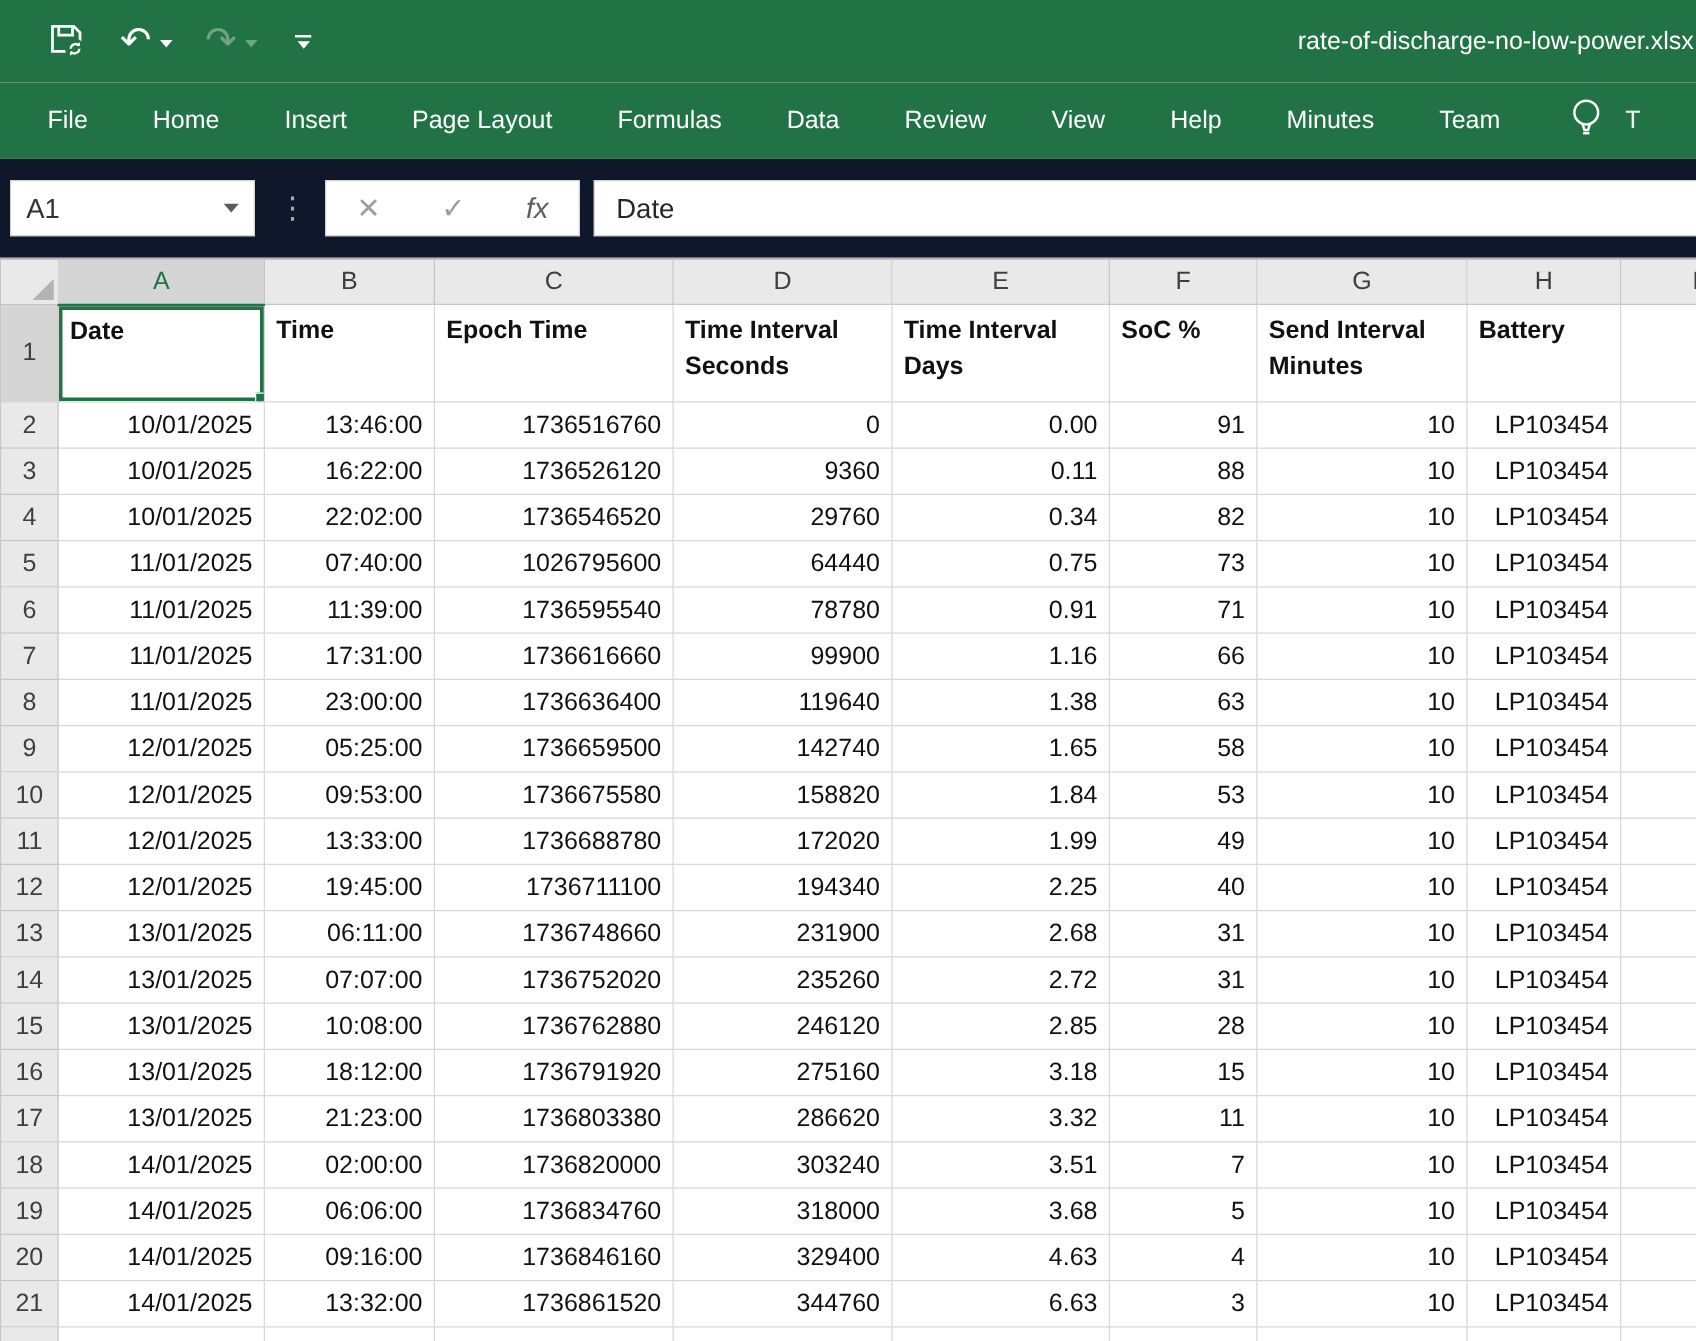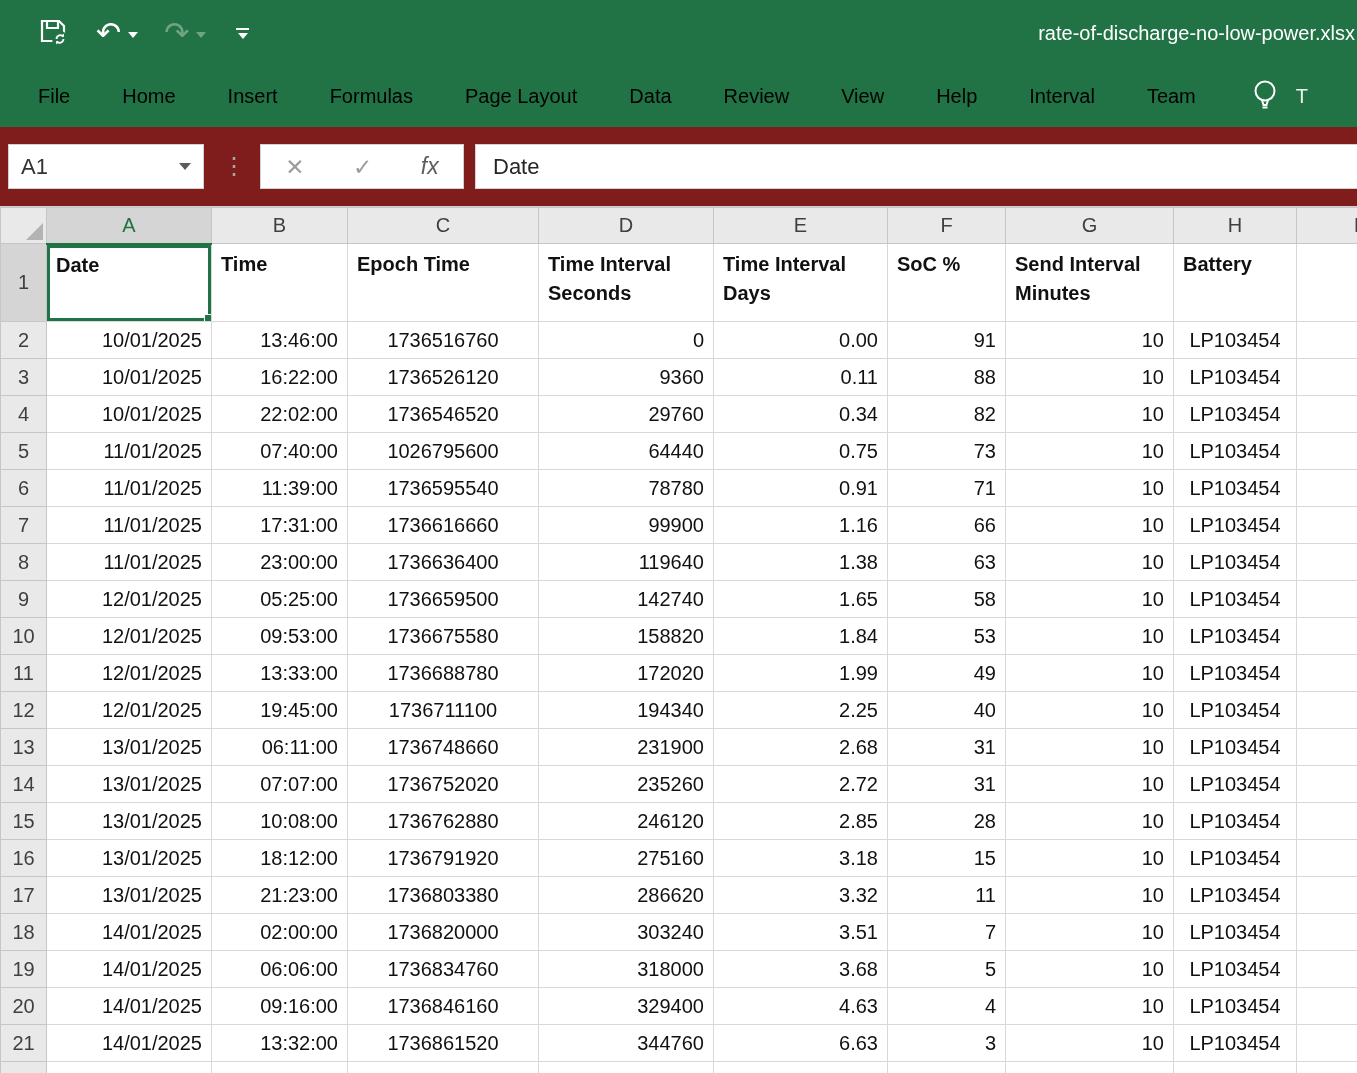--- a/index.html
+++ b/index.html
@@ -41,30 +41,30 @@
     color: #ffffff; font-size: 20px; white-space: nowrap;
   }
 
   
   .menubar {
     height: 61px; background: #217346;
     display: flex; align-items: center;
     padding-left: 12px; overflow: hidden;
   }
   .tab {
-    color: #000000; font-size: 20px; padding: 0 26px;
+    color: #ffffff; font-size: 20px; padding: 0 26px;
     height: 100%; display: flex; align-items: center; cursor: default;
     white-space: nowrap;
   }
   .bulb-wrap { margin-left: 28px; display: flex; align-items: center; flex: 0 0 auto; }
   .tellme-partial { color: #ecf4ef; font-size: 20px; margin-left: 16px; white-space: nowrap; }
 
   
   .formula-row {
-    height: 80px; background: #7f1d1d;
+    height: 80px; background: #0f172a;
     display: flex; align-items: center;
     border-bottom: 1px solid #d0d0d0;
   }
   .name-box {
     width: 196px; height: 45px; margin-left: 8px;
     background: #fff; border: 1px solid #d2d2d2;
     display: flex; align-items: center; padding: 0 12px;
     font-size: 22px; color: #333;
   }
   .name-dd {
@@ -120,21 +120,21 @@
     border-bottom: 2px solid #217346;
   }
   td.rowhead.sel { background: #d5d5d5; }
 
   td.cell {
     background: #fff; border: 1px solid #d8d8d8;
     font-size: 20px; color: #111;
     padding: 0 9px; vertical-align: middle; white-space: nowrap;
   }
   td.cell.num { text-align: right; }
-  td.cell.txt { text-align: center; }
+  td.cell.txt { text-align: right; }
   tr.hdr-row { height: 78px; }
   tr.hdr-row td.cell {
     font-weight: bold; text-align: left; vertical-align: top;
     padding-top: 6px; line-height: 1.45; white-space: normal;
   }
   tr.data-row { height: 37px; }
   td.a1-sel { position: relative; box-shadow: inset 0 0 0 3px #217346; }
   td.a1-sel .fill-handle {
     position: absolute; right: -2px; bottom: -2px;
     width: 9px; height: 9px; background: #217346;
@@ -175,27 +175,27 @@
     </div>
   </div>
   <div class="doc-title">rate-of-discharge-no-low-power.xlsx</div>
 </div>
 
 <div class="menubar">
   <div style="display:flex; height:100%;" id="ribbon-tabs">
       <div class="tab">File</div>
       <div class="tab">Home</div>
       <div class="tab">Insert</div>
+      <div class="tab">Page Layout</div>
       <div class="tab">Formulas</div>
-      <div class="tab">Page Layout</div>
       <div class="tab">Data</div>
       <div class="tab">Review</div>
       <div class="tab">View</div>
       <div class="tab">Help</div>
-      <div class="tab">Interval</div>
+      <div class="tab">Minutes</div>
       <div class="tab">Team</div>
     </div>
   <div class="bulb-wrap">
     <span>
       <svg width="30" height="36" viewBox="0 0 30 36">
         <circle cx="15" cy="14" r="9.5" fill="none" stroke="#ffffff" stroke-width="2"></circle>
         <path d="M12 23 l1.5 5 h3 l1.5 -5" fill="none" stroke="#ffffff" stroke-width="2"></path>
         <line x1="12.5" y1="30.5" x2="17.5" y2="30.5" stroke="#ffffff" stroke-width="2"></line>
       </svg>
     </span>

